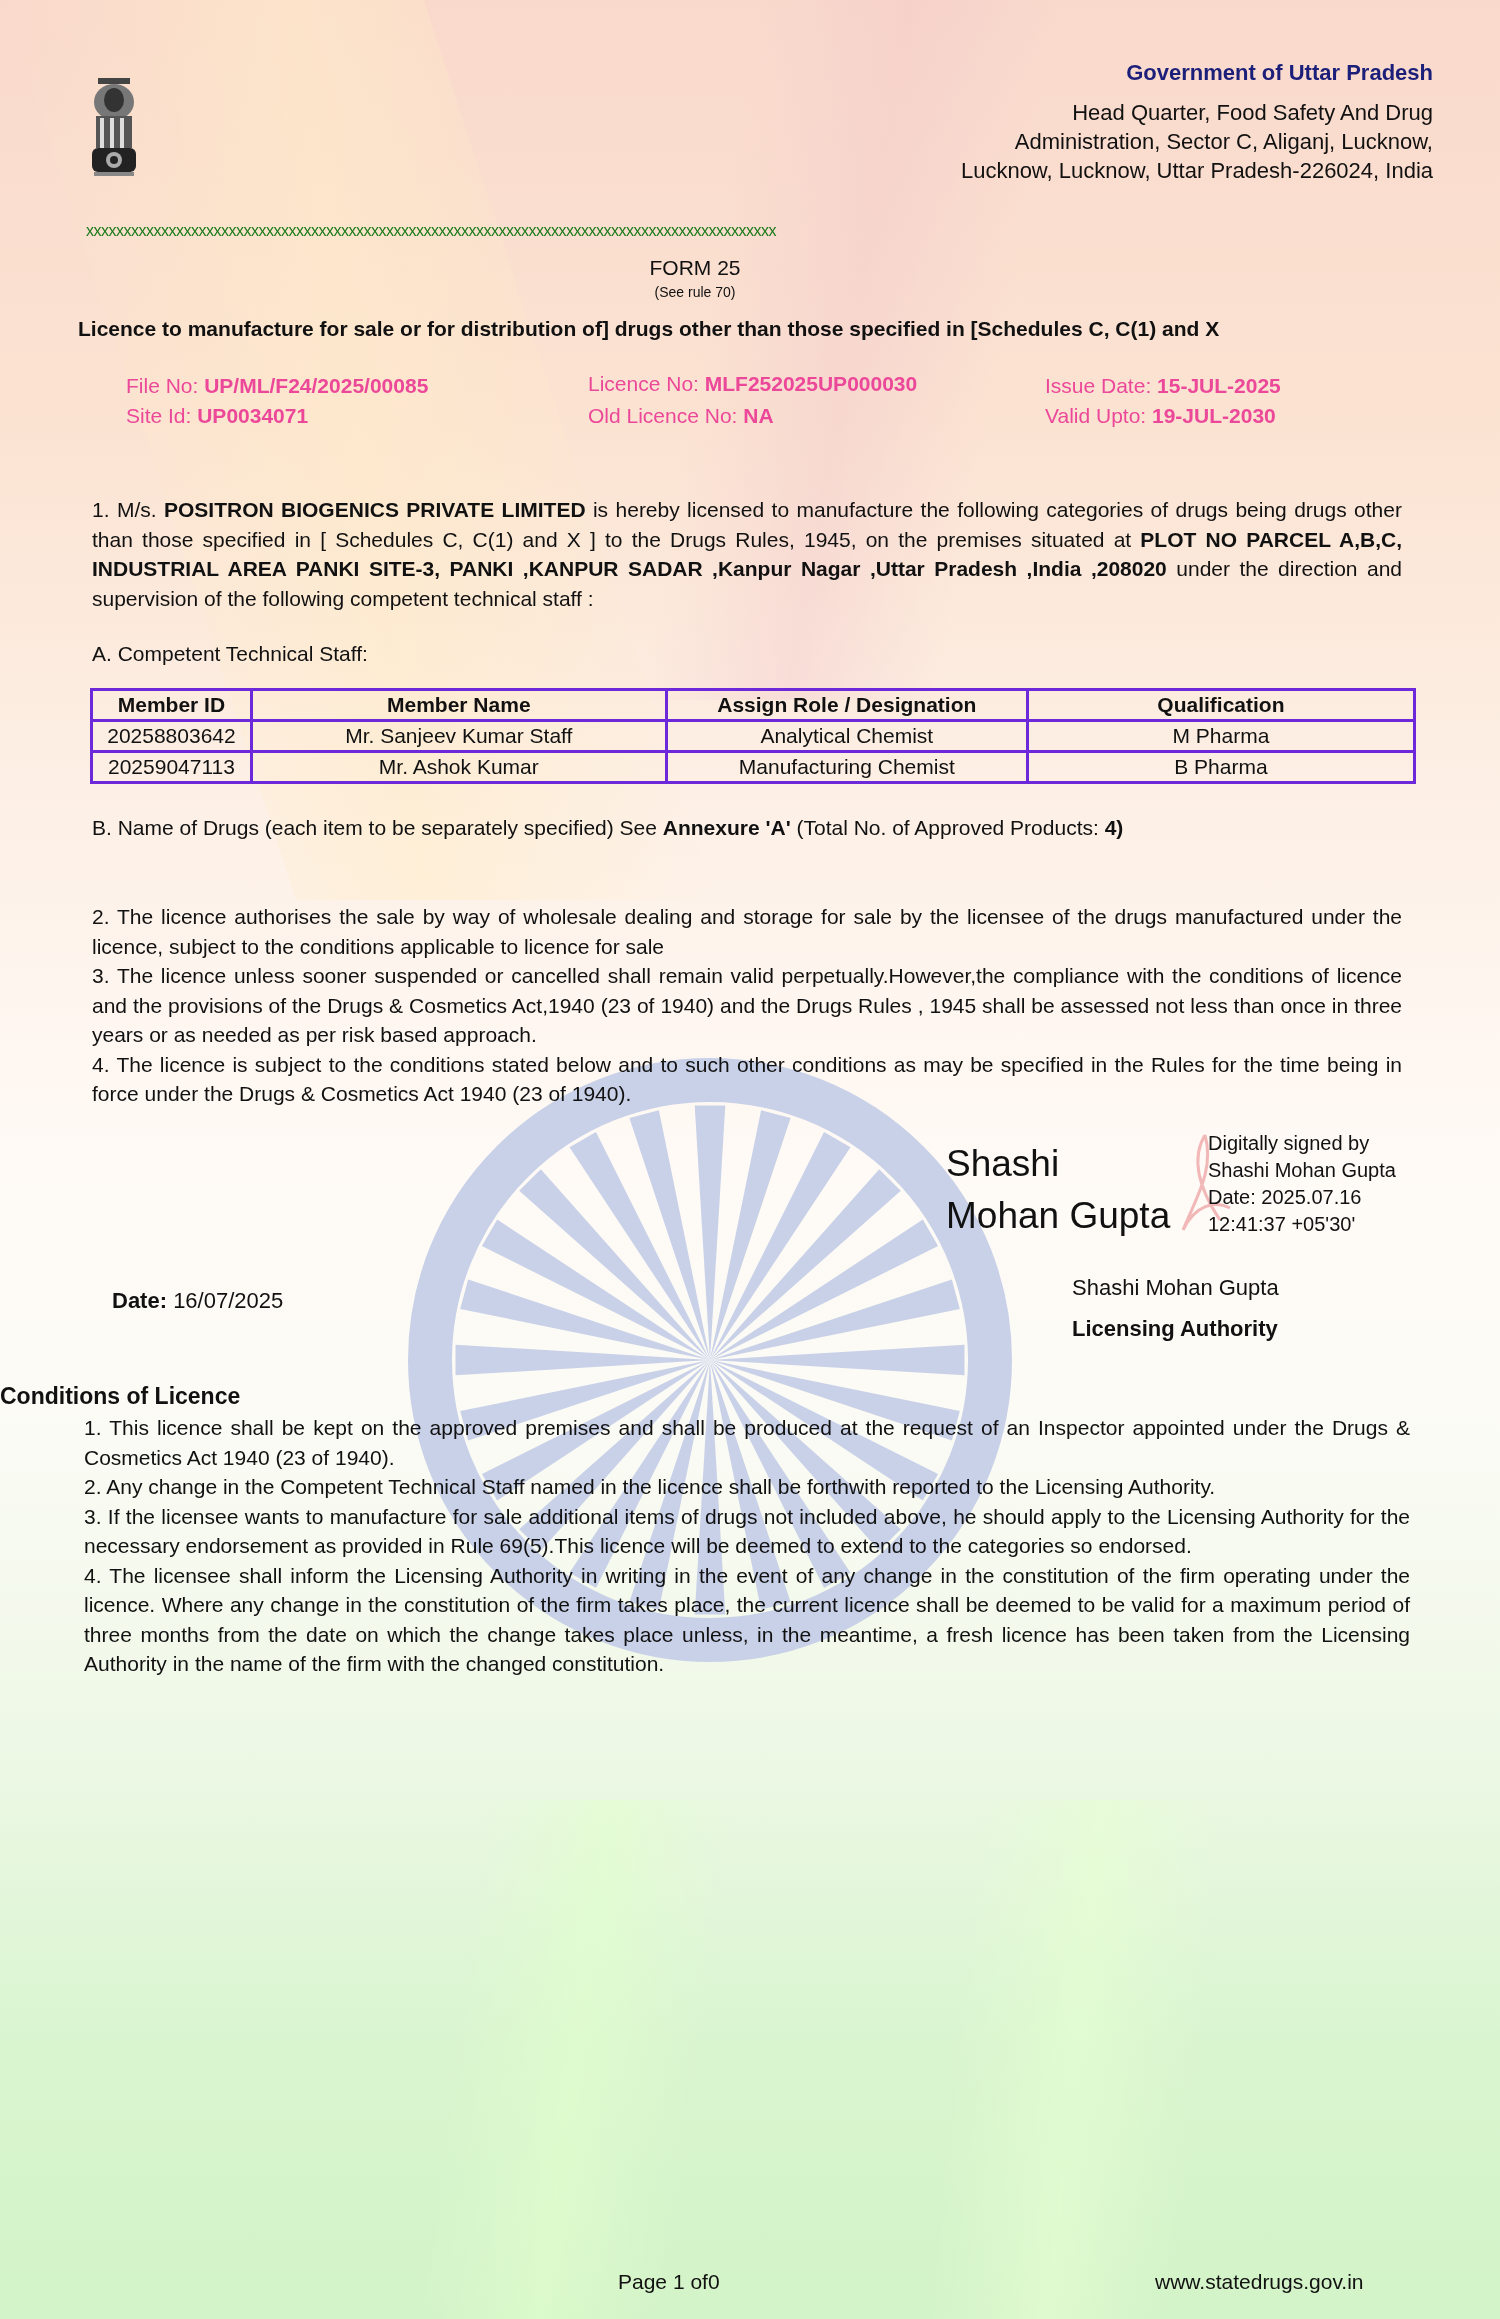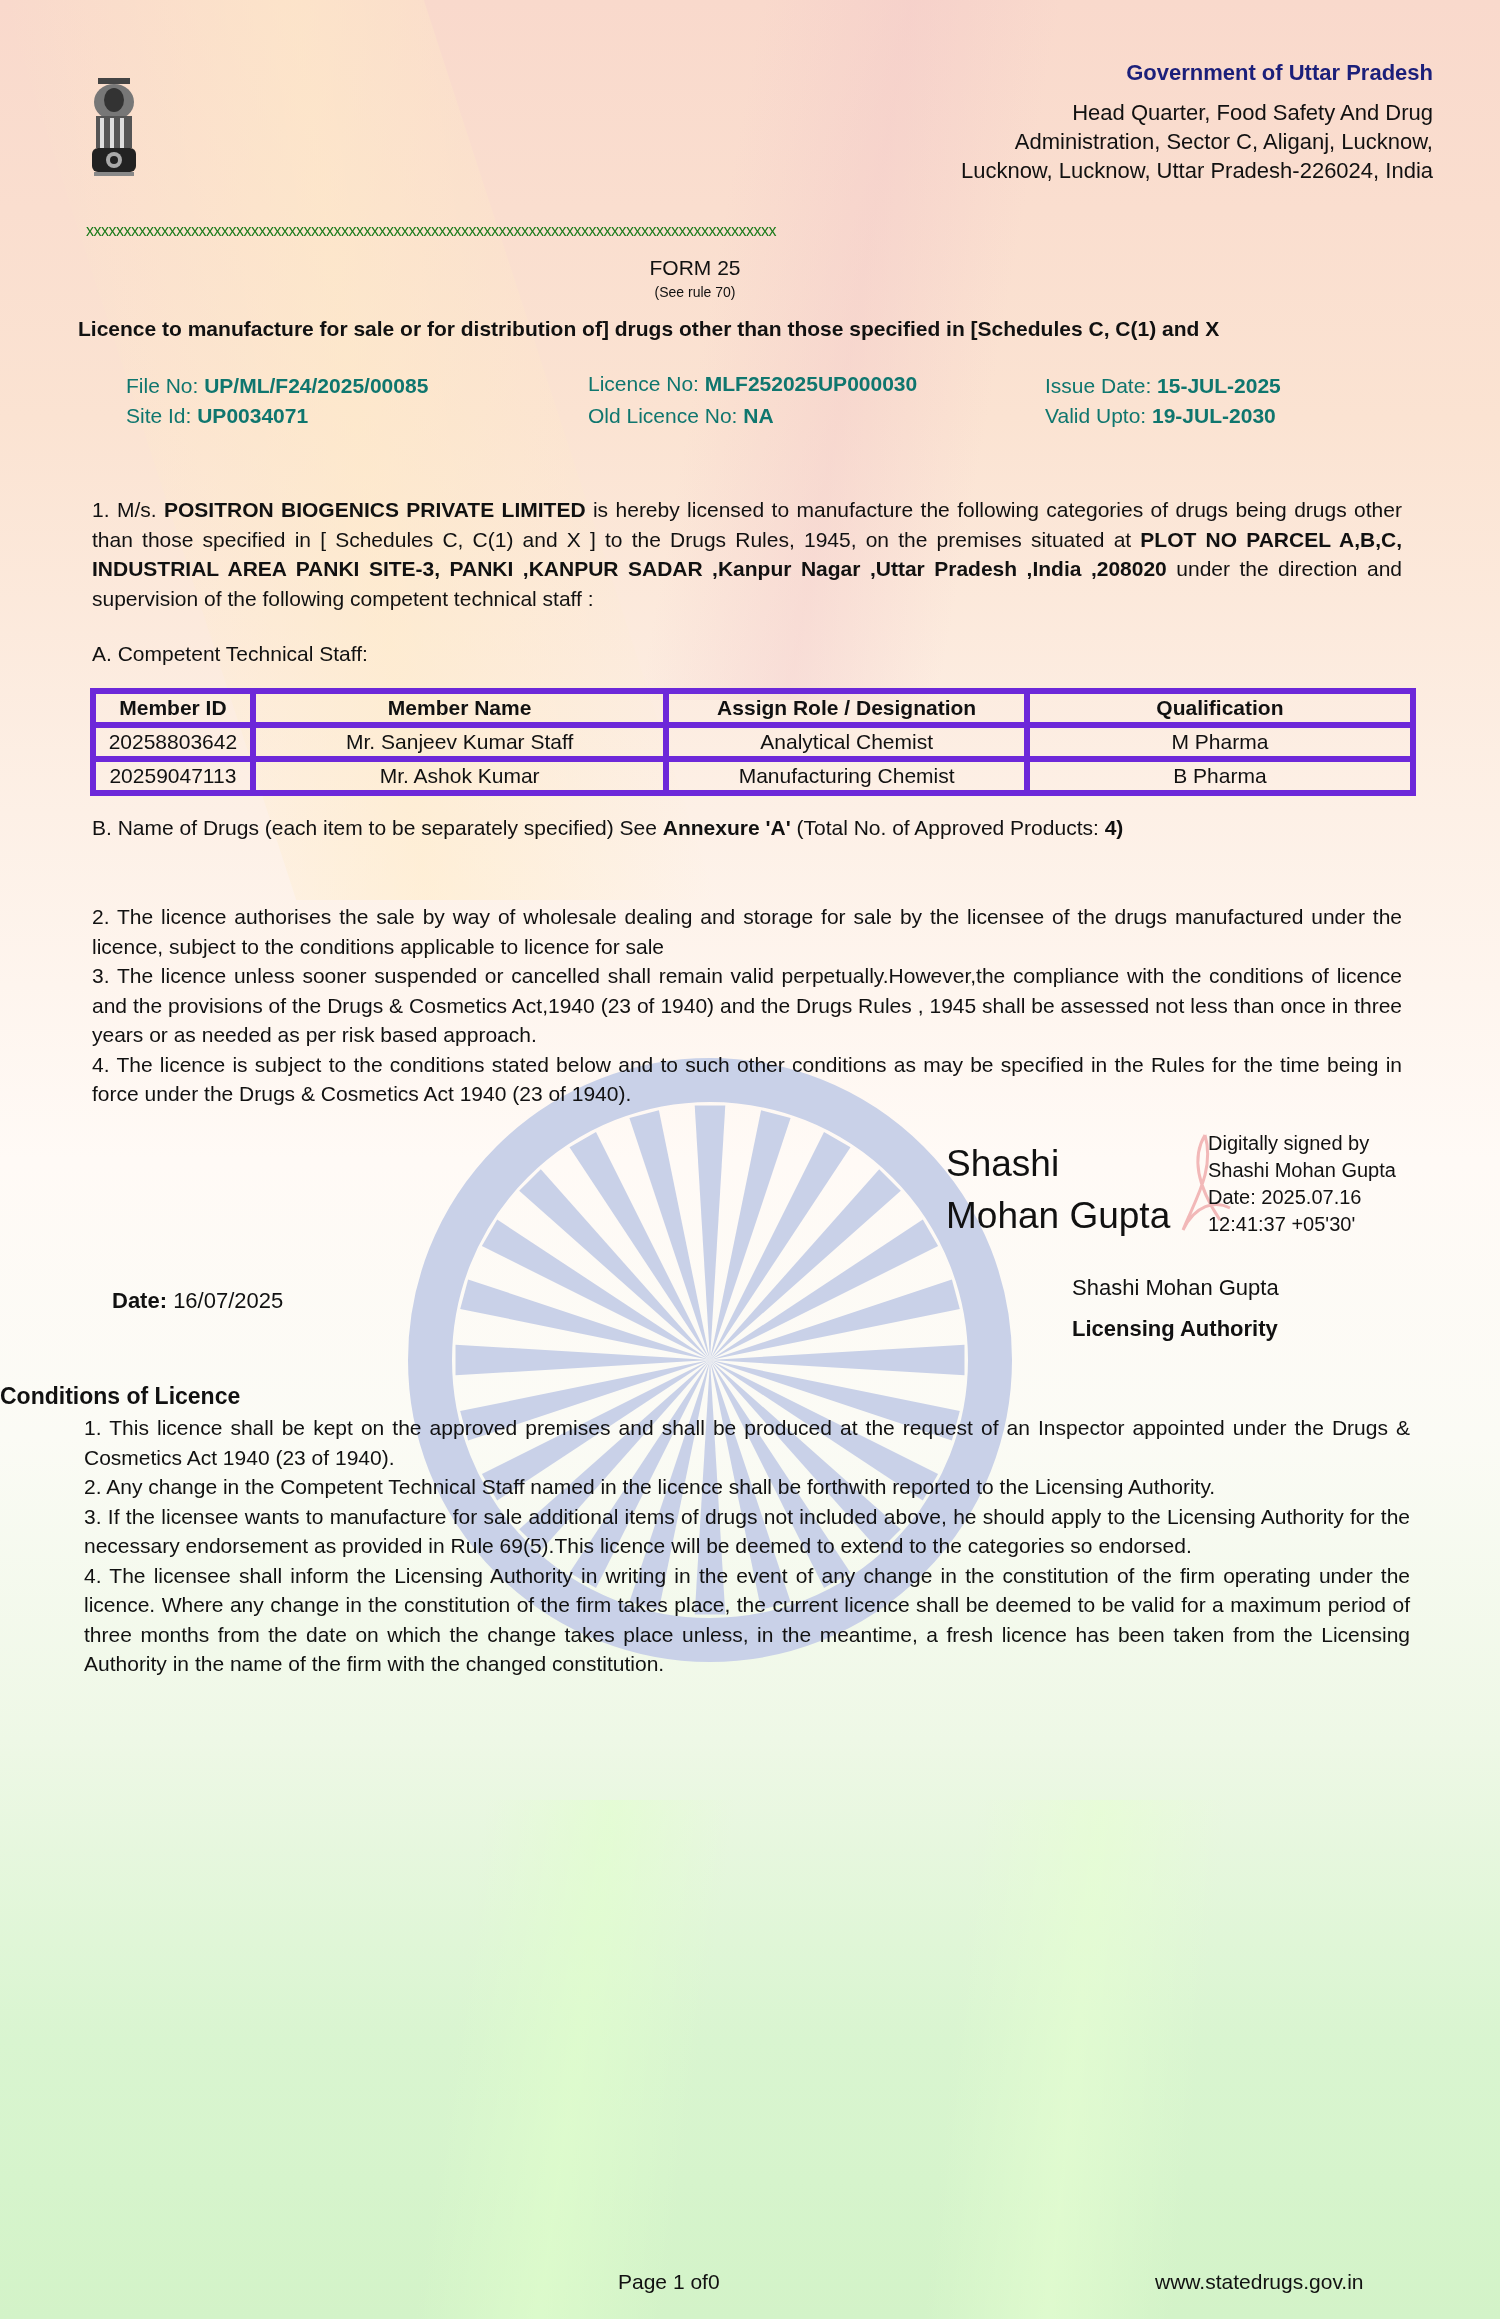--- a/index.html
+++ b/index.html
@@ -33,35 +33,35 @@
   .header-right { position: absolute; right: 67px; top: 60px; text-align: right; }
   .gov-title { color: #1b1f7a; font-weight: bold; font-size: 22px; margin-bottom: 12px; }
   .hq-address { font-weight: normal; font-size: 22px; line-height: 29px; width: 620px; }
 
   .xline { position: absolute; left: 86px; top: 222px; color: #1a7a1a; font-size: 16px; letter-spacing: -0.5px; white-space: nowrap; }
 
   .form-title { position: absolute; left: 0; width: 1390px; top: 256px; text-align: center; font-weight: normal; font-size: 21px; }
   .form-rule { position: absolute; left: 0; width: 1390px; top: 284px; text-align: center; font-size: 14px; }
   .licence-heading { position: absolute; left: 78px; width: 1370px; top: 315px; font-weight: bold; font-size: 21px; line-height: 28px; }
 
-  .meta { position: absolute; color: #0f766e; font-size: 21px; }
+  .meta { position: absolute; color: #ec4899; font-size: 21px; }
   .meta b { font-weight: bold; }
   .m-file { left: 126px; top: 374px; }
   .m-site { left: 126px; top: 404px; }
   .m-lic { left: 588px; top: 372px; }
   .m-old { left: 588px; top: 404px; }
   .m-issue { left: 1045px; top: 374px; }
   .m-valid { left: 1045px; top: 404px; }
 
   .body-block { position: absolute; left: 92px; width: 1310px; font-size: 21px; line-height: 29.5px; text-align: justify; }
   .p1 { top: 495px; }
   .staff-label { position: absolute; left: 92px; top: 642px; font-size: 21px; }
 
   table.staff { position: absolute; left: 90px; top: 688px; width: 1326px; border-collapse: collapse; font-size: 21px; }
-  table.staff th, table.staff td { border: 6px solid #6d28d9; text-align: center; padding: 0; height: 28px; line-height: 26px; }
+  table.staff th, table.staff td { border: 3px solid #6d28d9; text-align: center; padding: 0; height: 28px; line-height: 26px; }
   table.staff th { font-weight: bold; }
 
   .drugs-line { position: absolute; left: 92px; top: 816px; font-size: 21px; }
 
   .p2 { top: 902px; }
 
   .sig-shashi { position: absolute; left: 946px; top: 1138px; font-size: 37px; line-height: 52px; color: #111; }
   .sig-digital { position: absolute; left: 1208px; top: 1130px; font-size: 20px; line-height: 27px; color: #111; }
   .acrobat-mark { position: absolute; left: 1175px; top: 1130px; width: 60px; height: 110px; }
   .sig-name { position: absolute; left: 1072px; top: 1275px; font-size: 22px; }

